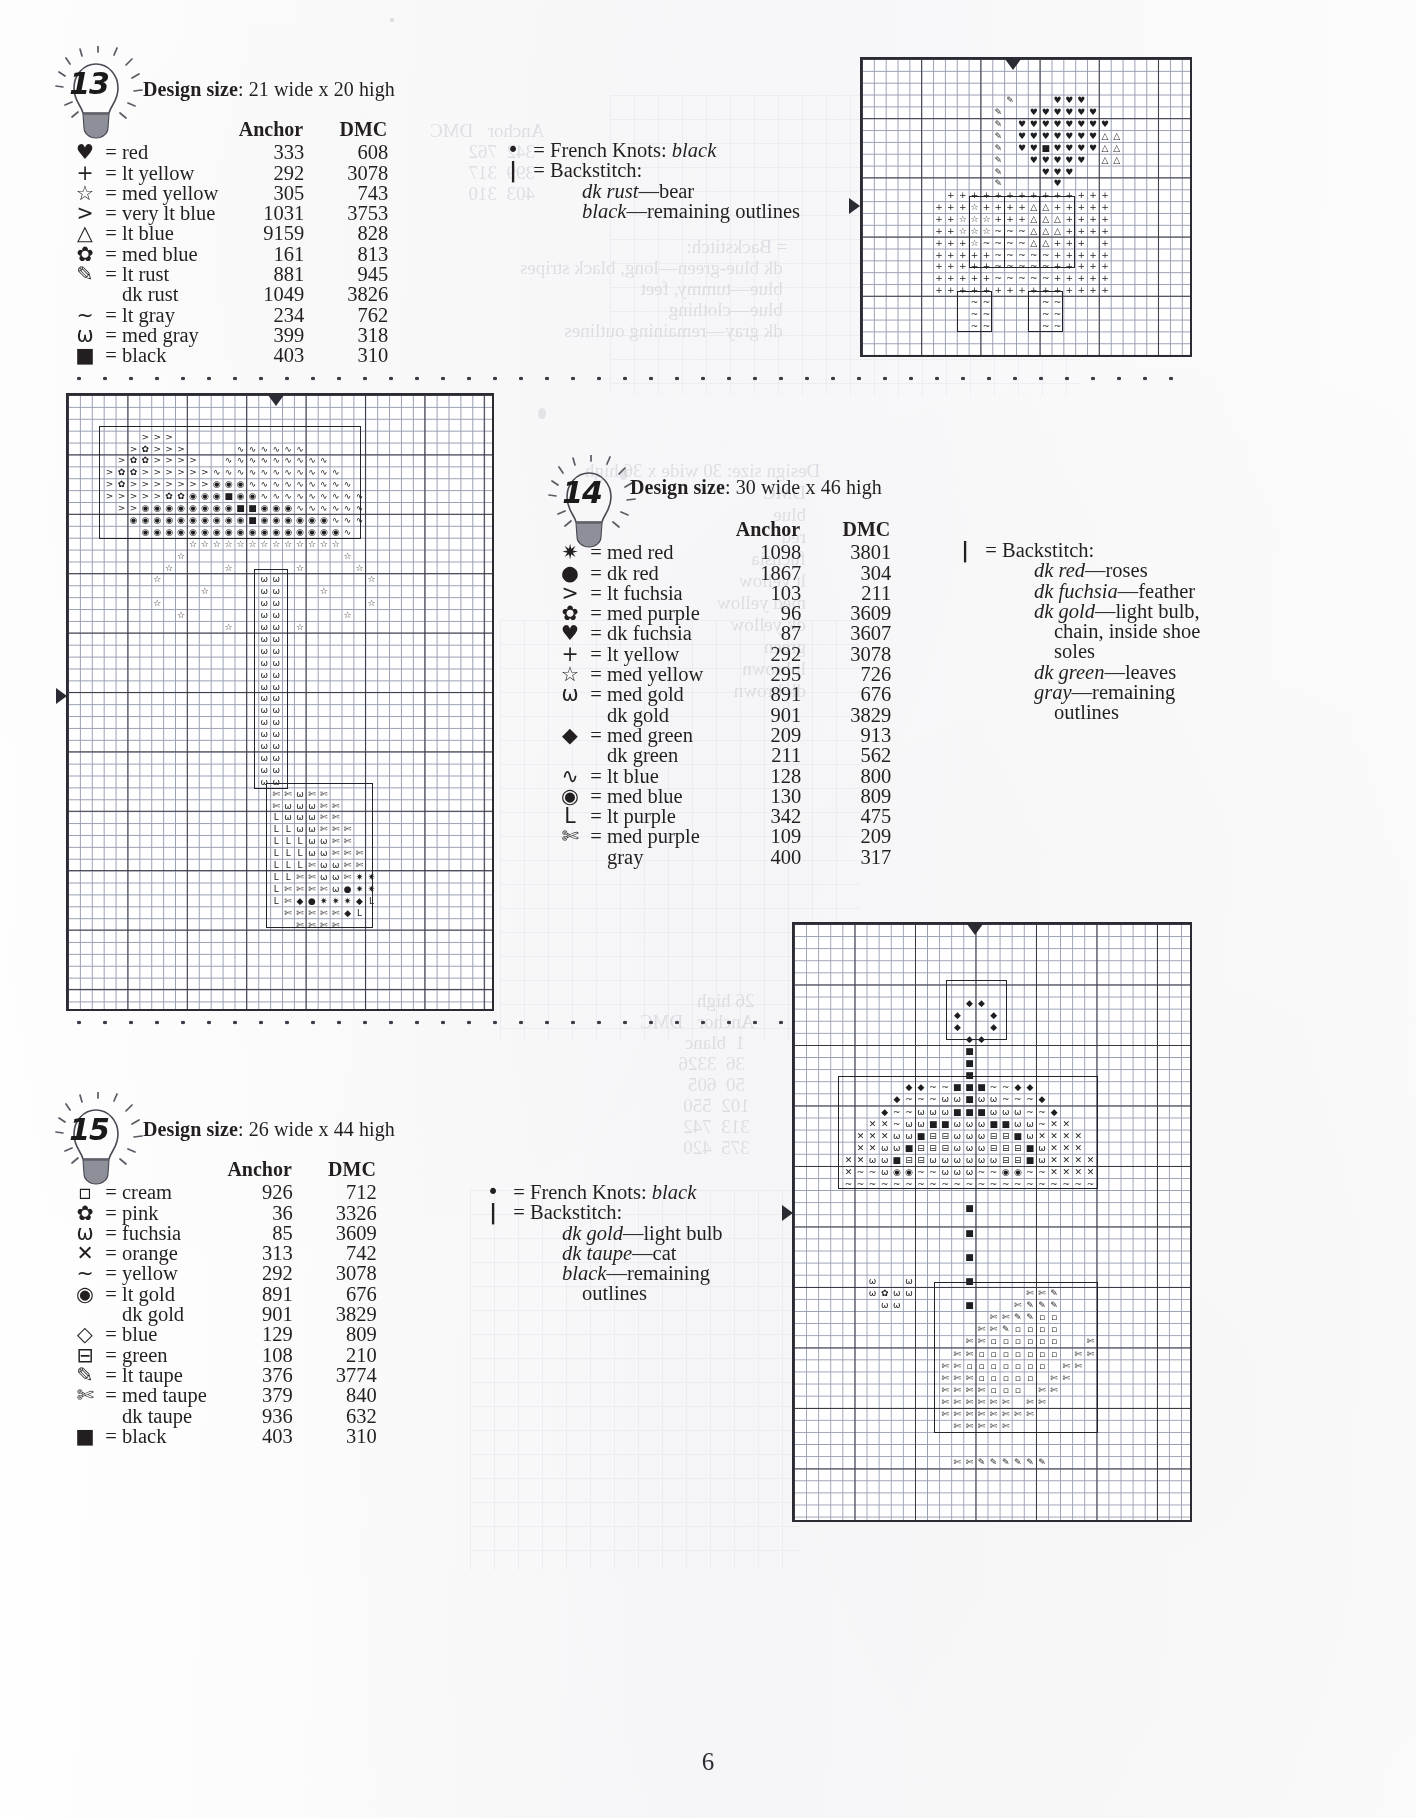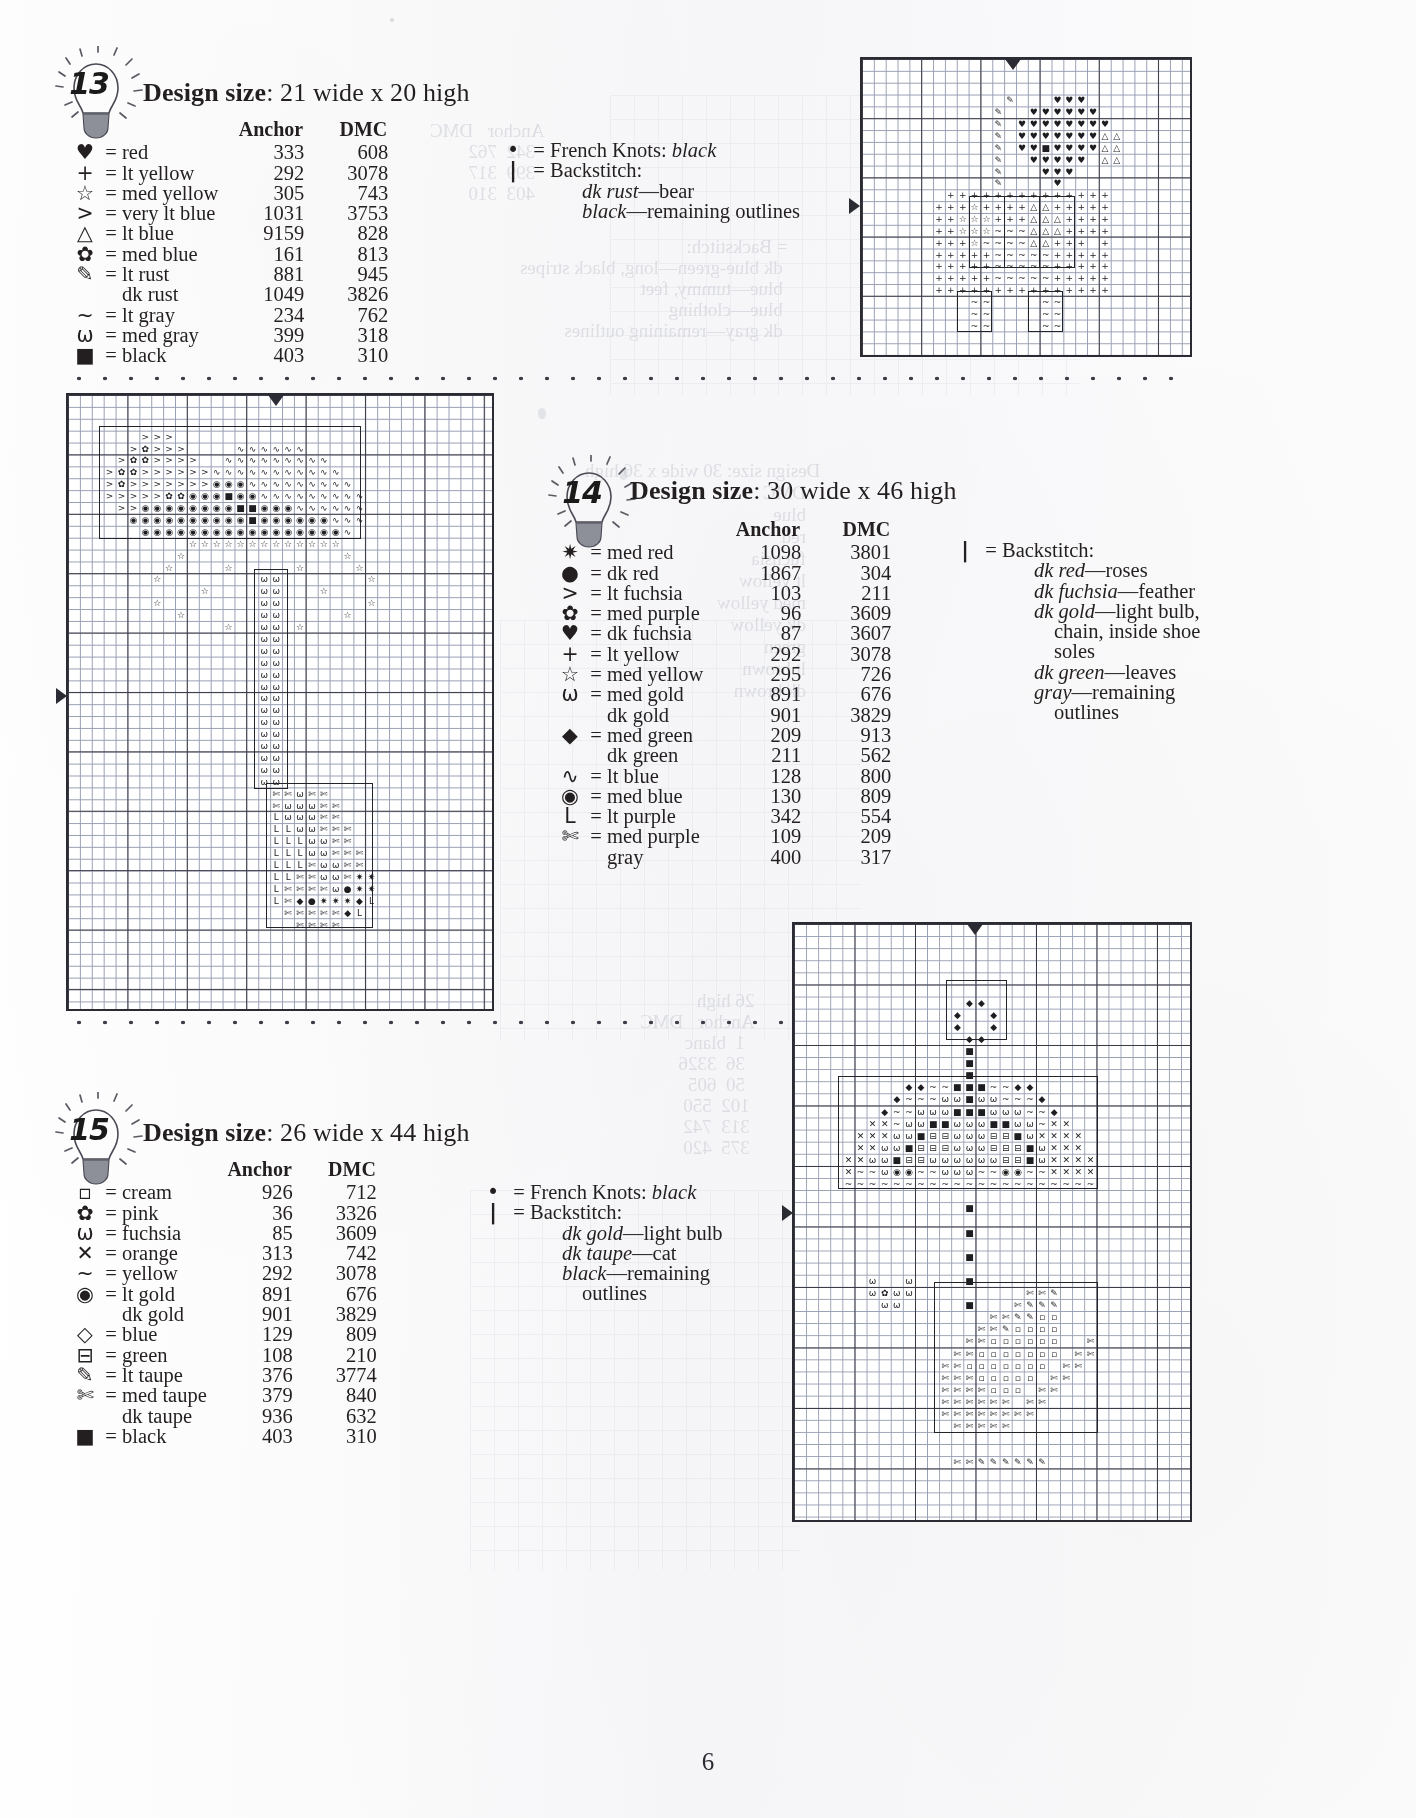--- a/index.html
+++ b/index.html
@@ -34,21 +34,21 @@
   .bleed-grid{
     position:absolute;
     pointer-events:none;
     opacity:.30;
     background-image:
       linear-gradient(to right, #d6d9e2 1px, transparent 1px),
       linear-gradient(to bottom, #d6d9e2 1px, transparent 1px);
   }
 
   
-  .dsize{font-size:26px;letter-spacing:.1px;}
+  .dsize{font-size:20px;letter-spacing:.1px;}
   .dsize b{font-weight:bold;}
   .legend{position:absolute;font-size:20.5px;line-height:20.3px;}
   table.keytab{border-collapse:collapse;}
   table.keytab td{padding:0;vertical-align:baseline;font-size:20.5px;line-height:20.3px;white-space:nowrap;}
   td.sym{width:30px;text-align:center;font-family:"DejaVu Sans",sans-serif;font-size:17px;}
   td.eq{width:22px;text-align:center;}
   td.nm{padding-right:10px;}
   td.an{text-align:right;width:86px;}
   td.dm{text-align:right;width:84px;}
   th.hd{font-weight:bold;font-size:20px;text-align:right;padding-bottom:3px;}
@@ -950,21 +950,21 @@
           <td class="eq">=</td>
           <td class="nm">med blue</td>
           <td class="an">130</td>
           <td class="dm">809</td>
         </tr>
         <tr>
           <td class="sym">L</td>
           <td class="eq">=</td>
           <td class="nm">lt purple</td>
           <td class="an">342</td>
-          <td class="dm">554</td>
+          <td class="dm">475</td>
         </tr>
         <tr>
           <td class="sym">✄</td>
           <td class="eq">=</td>
           <td class="nm">med purple</td>
           <td class="an">109</td>
           <td class="dm">209</td>
         </tr>
         <tr>
           <td class="sym"></td>

